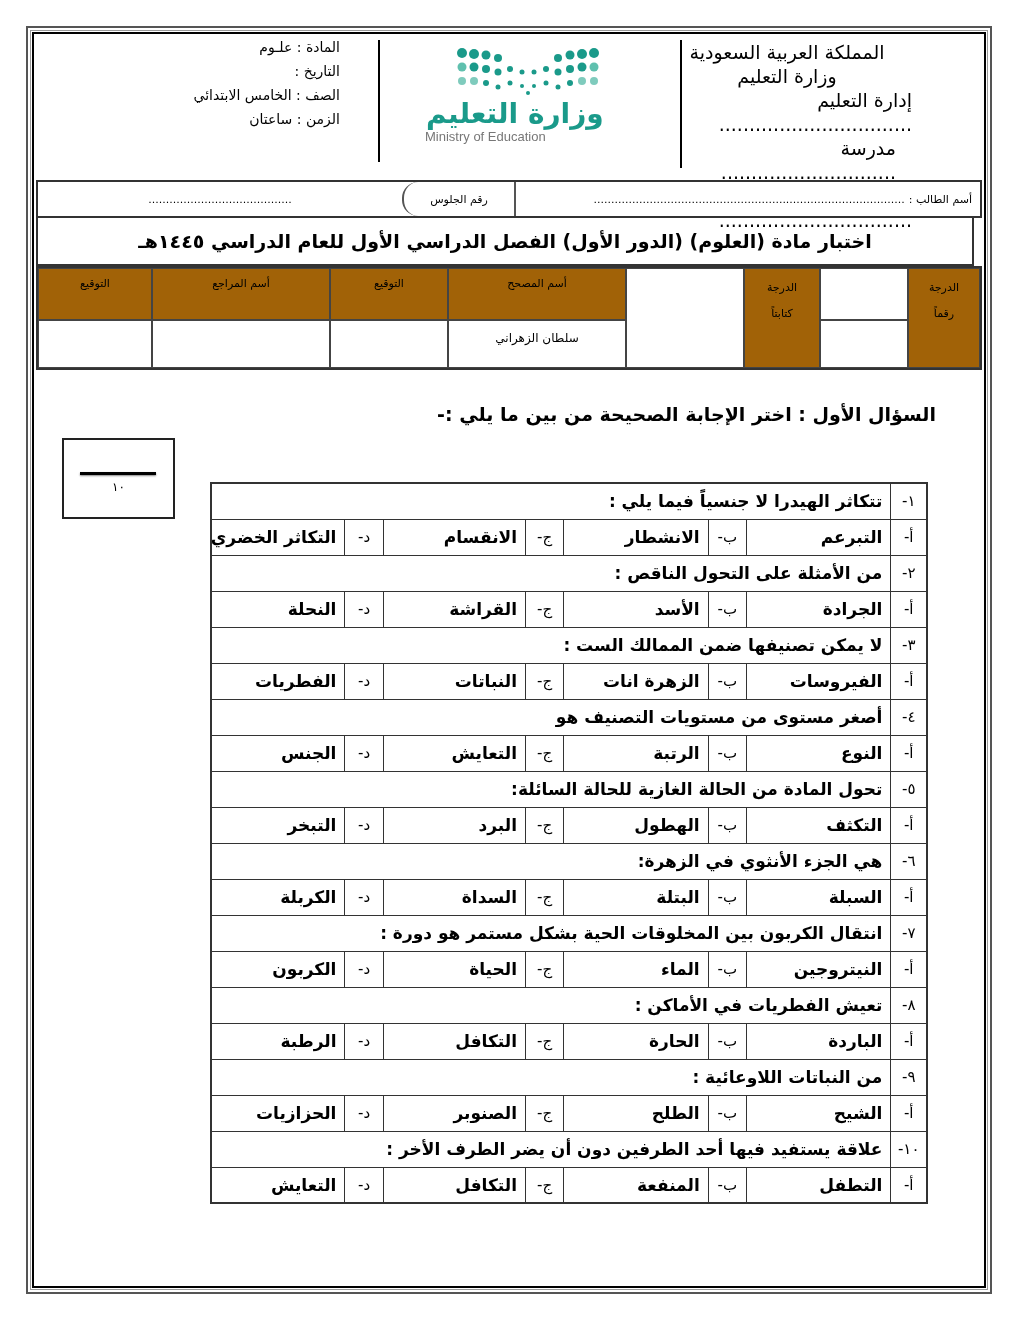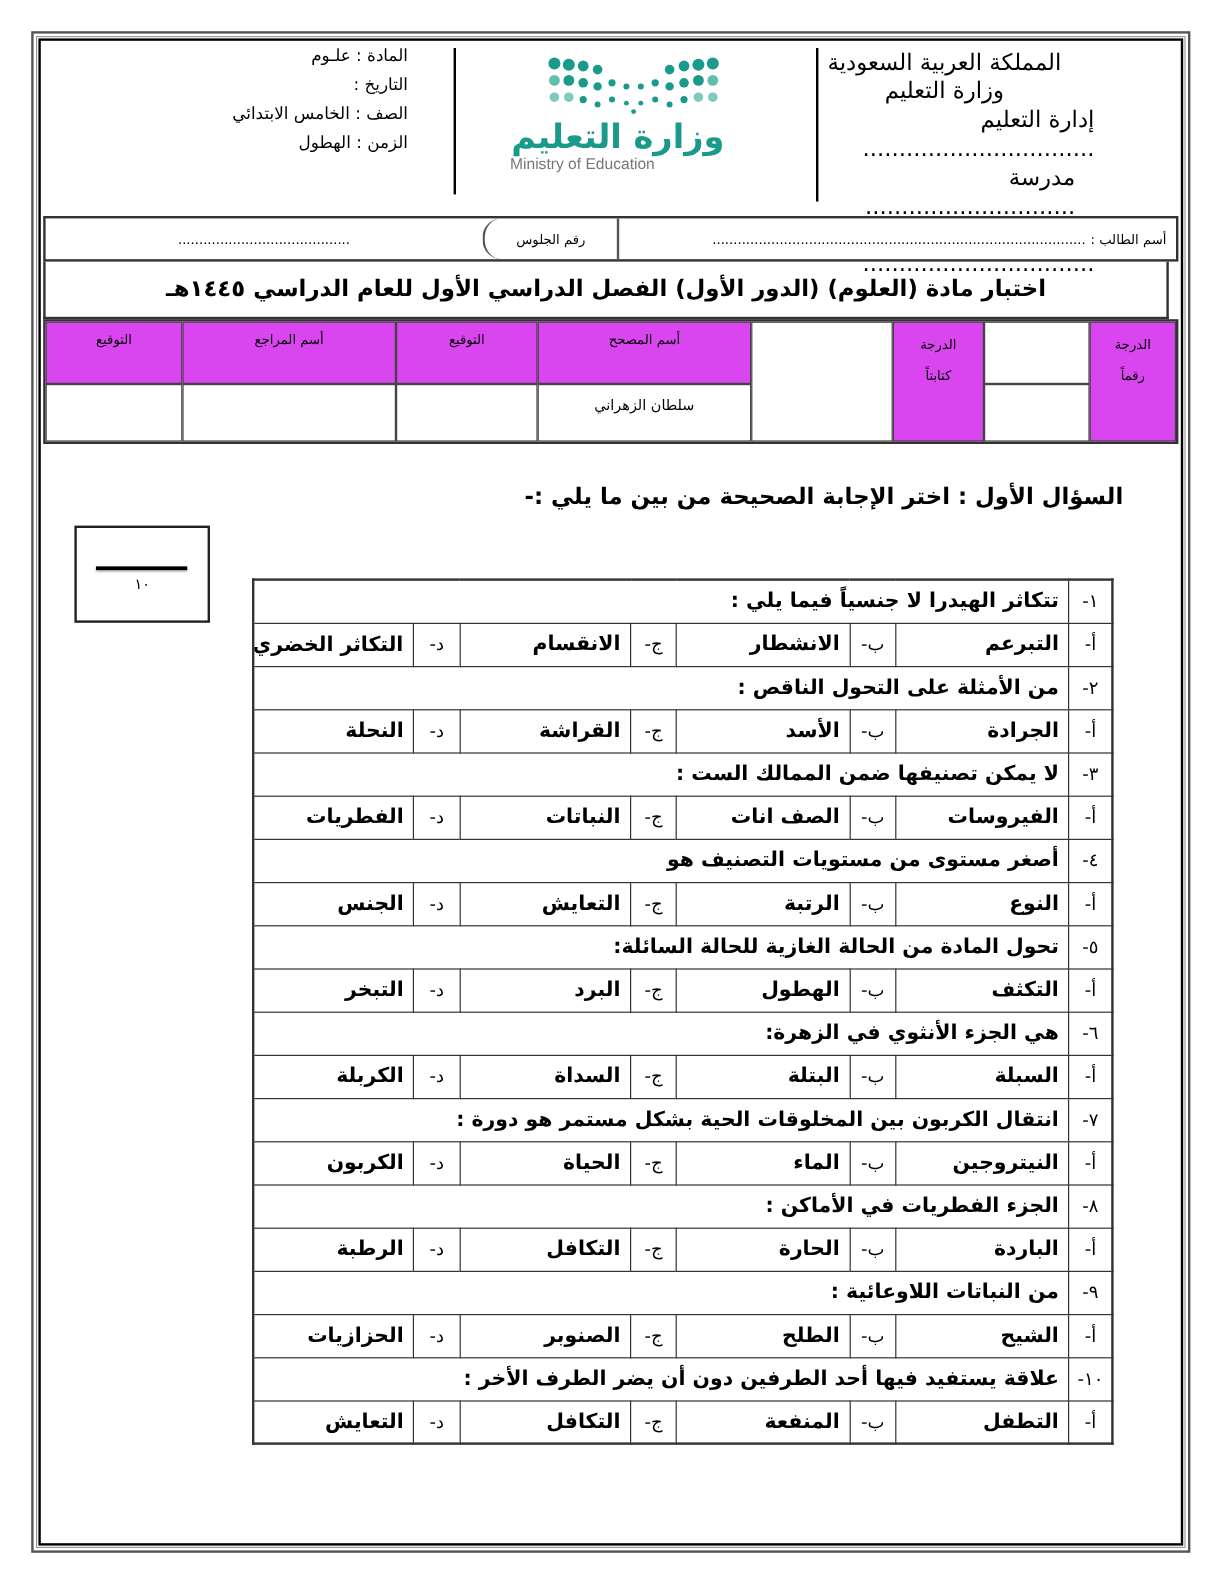--- a/index.html
+++ b/index.html
@@ -20,21 +20,21 @@
   .logo .en { position:absolute; left:5px; top:84px; font-size:13px; color:#777; font-family:"Liberation Sans", sans-serif; }
 
   
   .namebox { position:absolute; left:36px; top:180px; width:946px; height:38px; border:2px solid #333; box-sizing:border-box; display:flex; direction:rtl; background:#fff; }
   .namebox .cell { border-left:2px solid #555; display:flex; align-items:center; font-size:11px; padding:0 8px; box-sizing:border-box; }
   .titlebox { position:absolute; left:36px; top:218px; width:938px; height:48px; border:2px solid #333; border-top:none; box-sizing:border-box; display:flex; align-items:center; justify-content:center; font-size:19px; font-weight:bold; direction:rtl; }
 
   
   .grades { position:absolute; left:36px; top:266px; width:946px; height:104px; border:2px solid #333; box-sizing:border-box; }
   .g { position:absolute; box-sizing:border-box; border:1px solid #444; font-size:11px; text-align:center; direction:rtl; }
-  .gray { background:#d946ef; }
+  .gray { background:#a16207; }
 
   
   .q-heading { position:absolute; right:84px; top:403px; font-size:19px; font-weight:bold; direction:rtl; }
   .scorebox { position:absolute; left:62px; top:438px; width:113px; height:81px; border:2px solid #222; box-sizing:border-box; }
   .scorebox .bar { position:absolute; left:16px; top:32px; width:76px; height:3px; background:#000; box-shadow:0 1px 2px #888; }
   .scorebox .num { position:absolute; left:0; right:0; top:40px; text-align:center; font-size:12px; }
 
   
   .qtable { position:absolute; left:210px; top:482px; width:718px; border-collapse:collapse; direction:rtl; table-layout:fixed; }
   .qtable td { border:1px solid #333; height:36px; padding:0 8px; font-size:17px; font-weight:bold; white-space:nowrap; overflow:hidden; box-sizing:border-box; }
@@ -108,21 +108,21 @@
   <div class="ar">وزارة التعليم</div>
   <div class="en">Ministry of Education</div>
 </div>
 
 <div class="vline" style="left:378px;top:40px;height:122px;"></div>
 
 <div class="hdr-left">
   <div>المادة : علـوم</div>
   <div>التاريخ :</div>
   <div>الصف : الخامس الابتدائي</div>
-  <div>الزمن : الهطول</div>
+  <div>الزمن : ساعتان</div>
 </div>
 
 <div class="namebox">
   <div class="cell" style="width:466px;">
     <span>أسم الطالب :</span>
     <span style="margin-right:4px;">.........................................................................................</span>
   </div>
   <div class="cell" style="width:112px;justify-content:center;border-radius:16px;">رقم الجلوس</div>
   <div class="cell" style="flex:1;border-left:none;justify-content:center;">.........................................</div>
 </div>
@@ -200,21 +200,21 @@
         <td>النحلة</td>
       </tr>
       <tr>
         <td class="n">٣-</td>
         <td colspan="7">لا يمكن تصنيفها ضمن الممالك الست :</td>
       </tr>
       <tr>
         <td class="l">أ-</td>
         <td>الفيروسات</td>
         <td class="l">ب-</td>
-        <td>الصف انات</td>
+        <td>الزهرة انات</td>
         <td class="l">ج-</td>
         <td>النباتات</td>
         <td class="l">د-</td>
         <td>الفطريات</td>
       </tr>
       <tr>
         <td class="n">٤-</td>
         <td colspan="7">أصغر مستوى من مستويات التصنيف هو</td>
       </tr>
       <tr>
@@ -264,21 +264,21 @@
         <td>النيتروجين</td>
         <td class="l">ب-</td>
         <td>الماء</td>
         <td class="l">ج-</td>
         <td>الحياة</td>
         <td class="l">د-</td>
         <td>الكربون</td>
       </tr>
       <tr>
         <td class="n">٨-</td>
-        <td colspan="7">الجزء الفطريات في الأماكن :</td>
+        <td colspan="7">تعيش الفطريات في الأماكن :</td>
       </tr>
       <tr>
         <td class="l">أ-</td>
         <td>الباردة</td>
         <td class="l">ب-</td>
         <td>الحارة</td>
         <td class="l">ج-</td>
         <td>التكافل</td>
         <td class="l">د-</td>
         <td>الرطبة</td>

